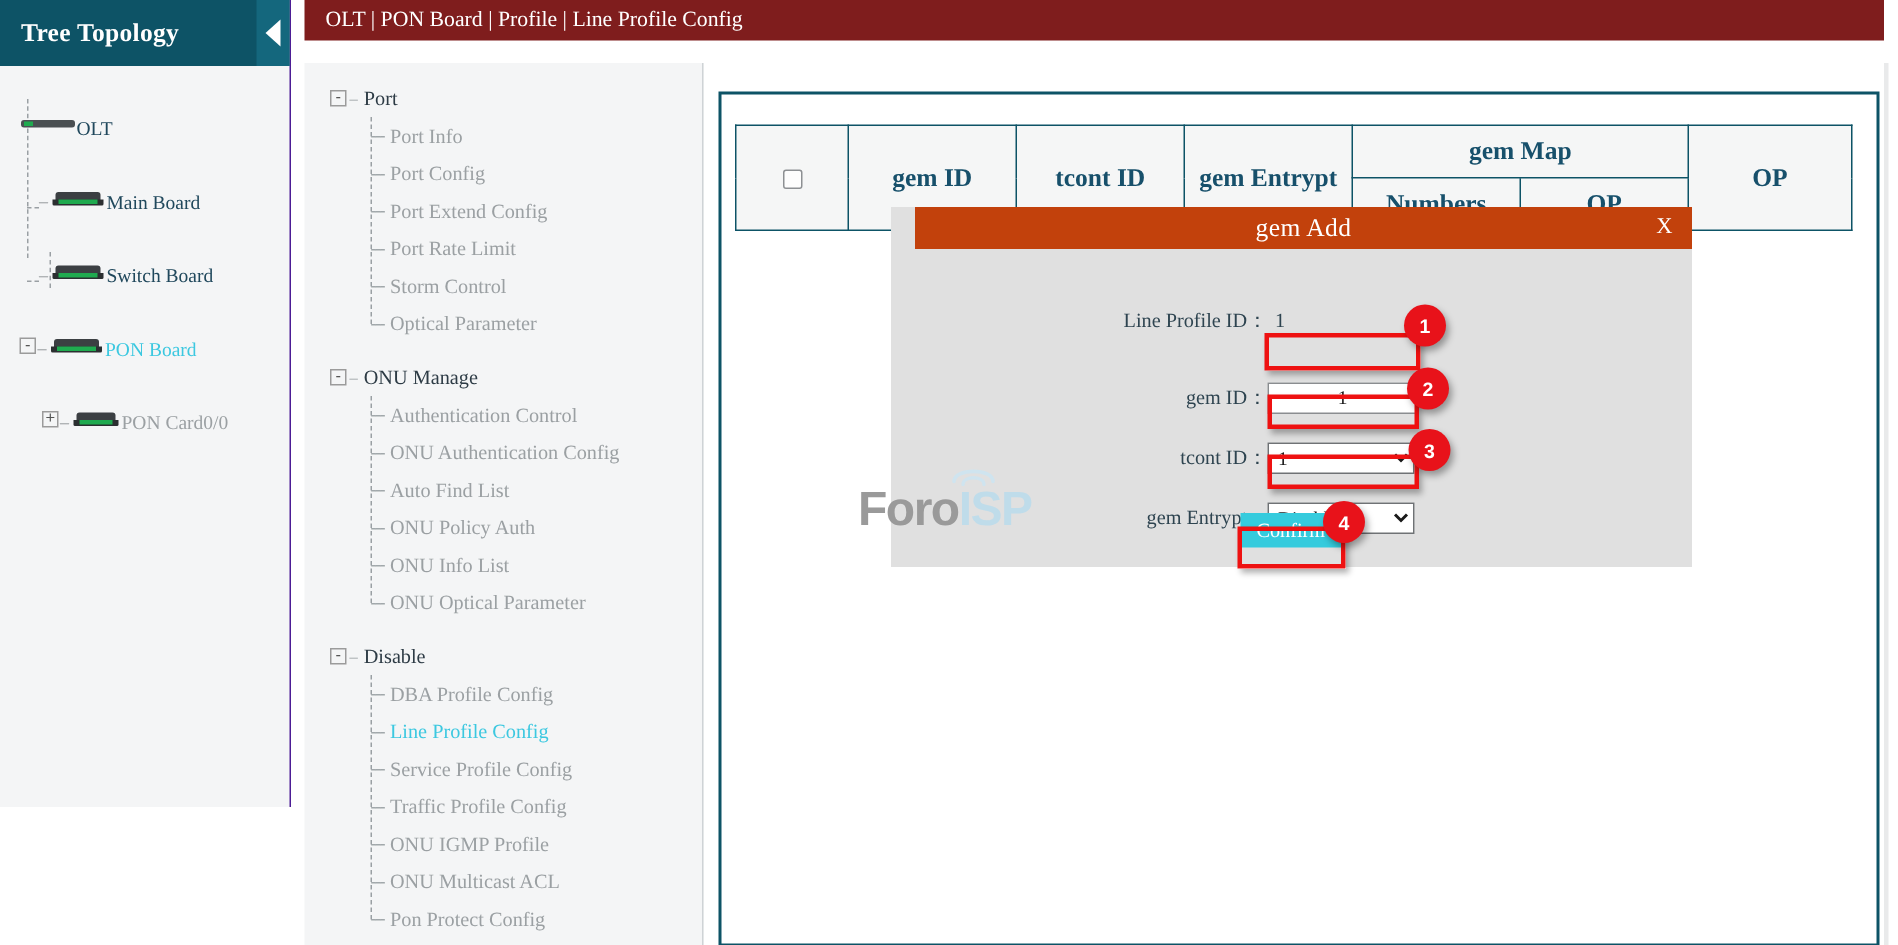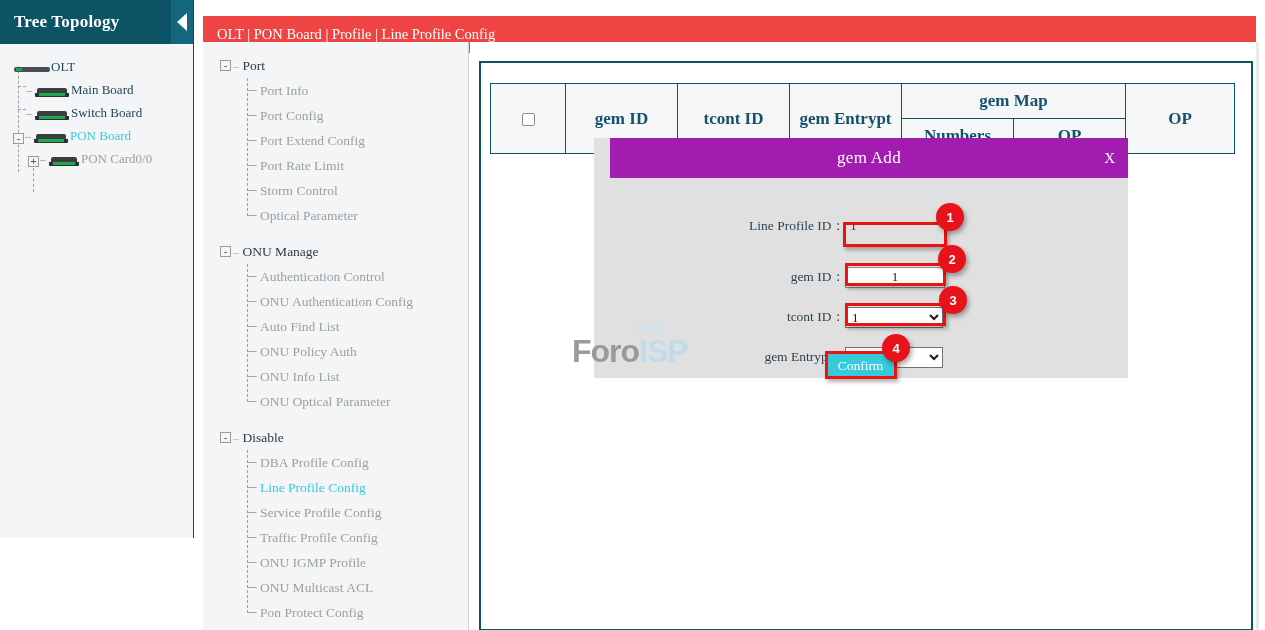--- a/index.html
+++ b/index.html
@@ -43,23 +43,24 @@
   #collapse-btn .tri {
     width: 0; height: 0;
     border-top: 9px solid transparent;
     border-bottom: 9px solid transparent;
     border-right: 10px solid #ffffff;
   }
   #tree { position: relative; padding-top: 8px; }
   .tnode {
     position: relative;
     height: 23px;
-    display: flex; align-items: flex-end;
+    display: flex; align-items: flex-start;
     white-space: nowrap;
     font-size: 13px;
+    margin-top: 26px;
   }
   .tnode .tlabel { cursor: pointer; }
   .dev-icon {
     display: inline-block;
     position: relative;
     width: 34px; height: 11px;
     margin-right: 2px;
     flex: 0 0 auto;
   }
   .dev-icon .body {
@@ -112,23 +113,23 @@
   .hline {
     position: absolute;
     border-top: 1px dashed #9aa0a4;
   }
   .lbl-dark  { color: #20485c; }
   .lbl-cyan  { color: #3cc8e0; }
   .lbl-gray  { color: #9ba0a3; }
 
   
   #topbar {
-    position: absolute; left: 203px; top: 16px;
-    width: 1053px; height: 37px;
-    background: #ef4444;
+    position: absolute; left: 203px; top: 0;
+    width: 1053px; height: 27px;
+    background: #7f1d1d;
     display: flex; align-items: center;
   }
   #breadcrumb {
     color: #ffffff; font-size: 14.5px; padding-left: 14px; white-space: nowrap;
   }
 
   
   #navpanel {
     position: absolute; left: 203px; top: 42px;
     width: 266px; height: 588px;
@@ -211,22 +212,22 @@
   
   #modal {
     position: absolute;
     left: 594px; top: 138px;
     width: 534px; height: 240px;
     background: #e0e0e0;
     z-index: 40;
   }
   #modal-header {
     position: relative;
-    height: 40px;
-    background: #a21caf;
+    height: 28px;
+    background: #c2410c;
     display: flex; align-items: center; justify-content: center; margin-left: 16px;
   }
   #modal-title {
     color: #ffffff;
     font-size: 17px;
     letter-spacing: .3px;
   }
   #modal-close {
     position: absolute; right: 13px; top: 50%;
     transform: translateY(-50%);

